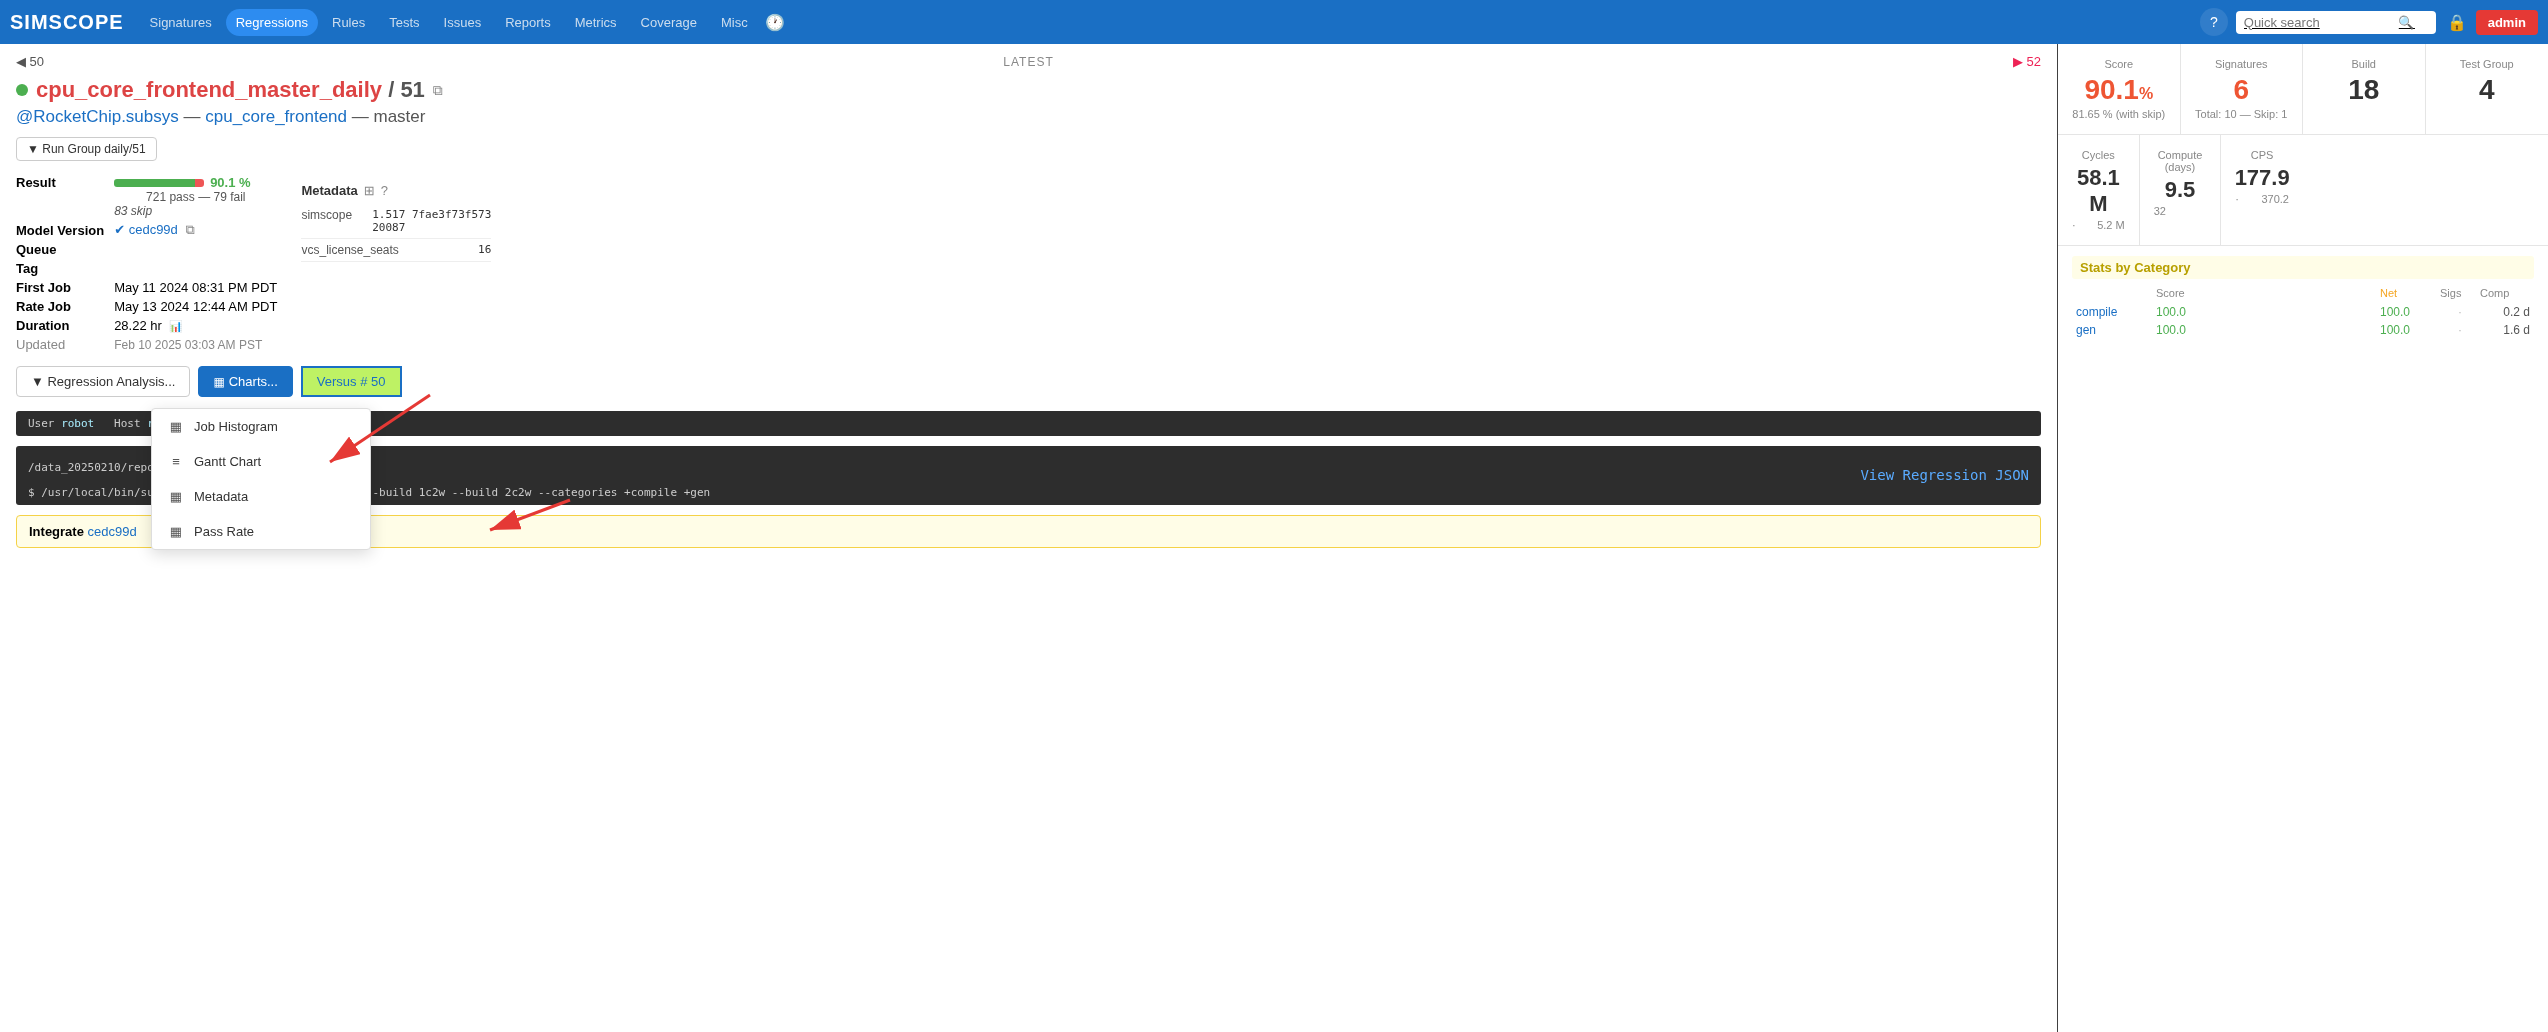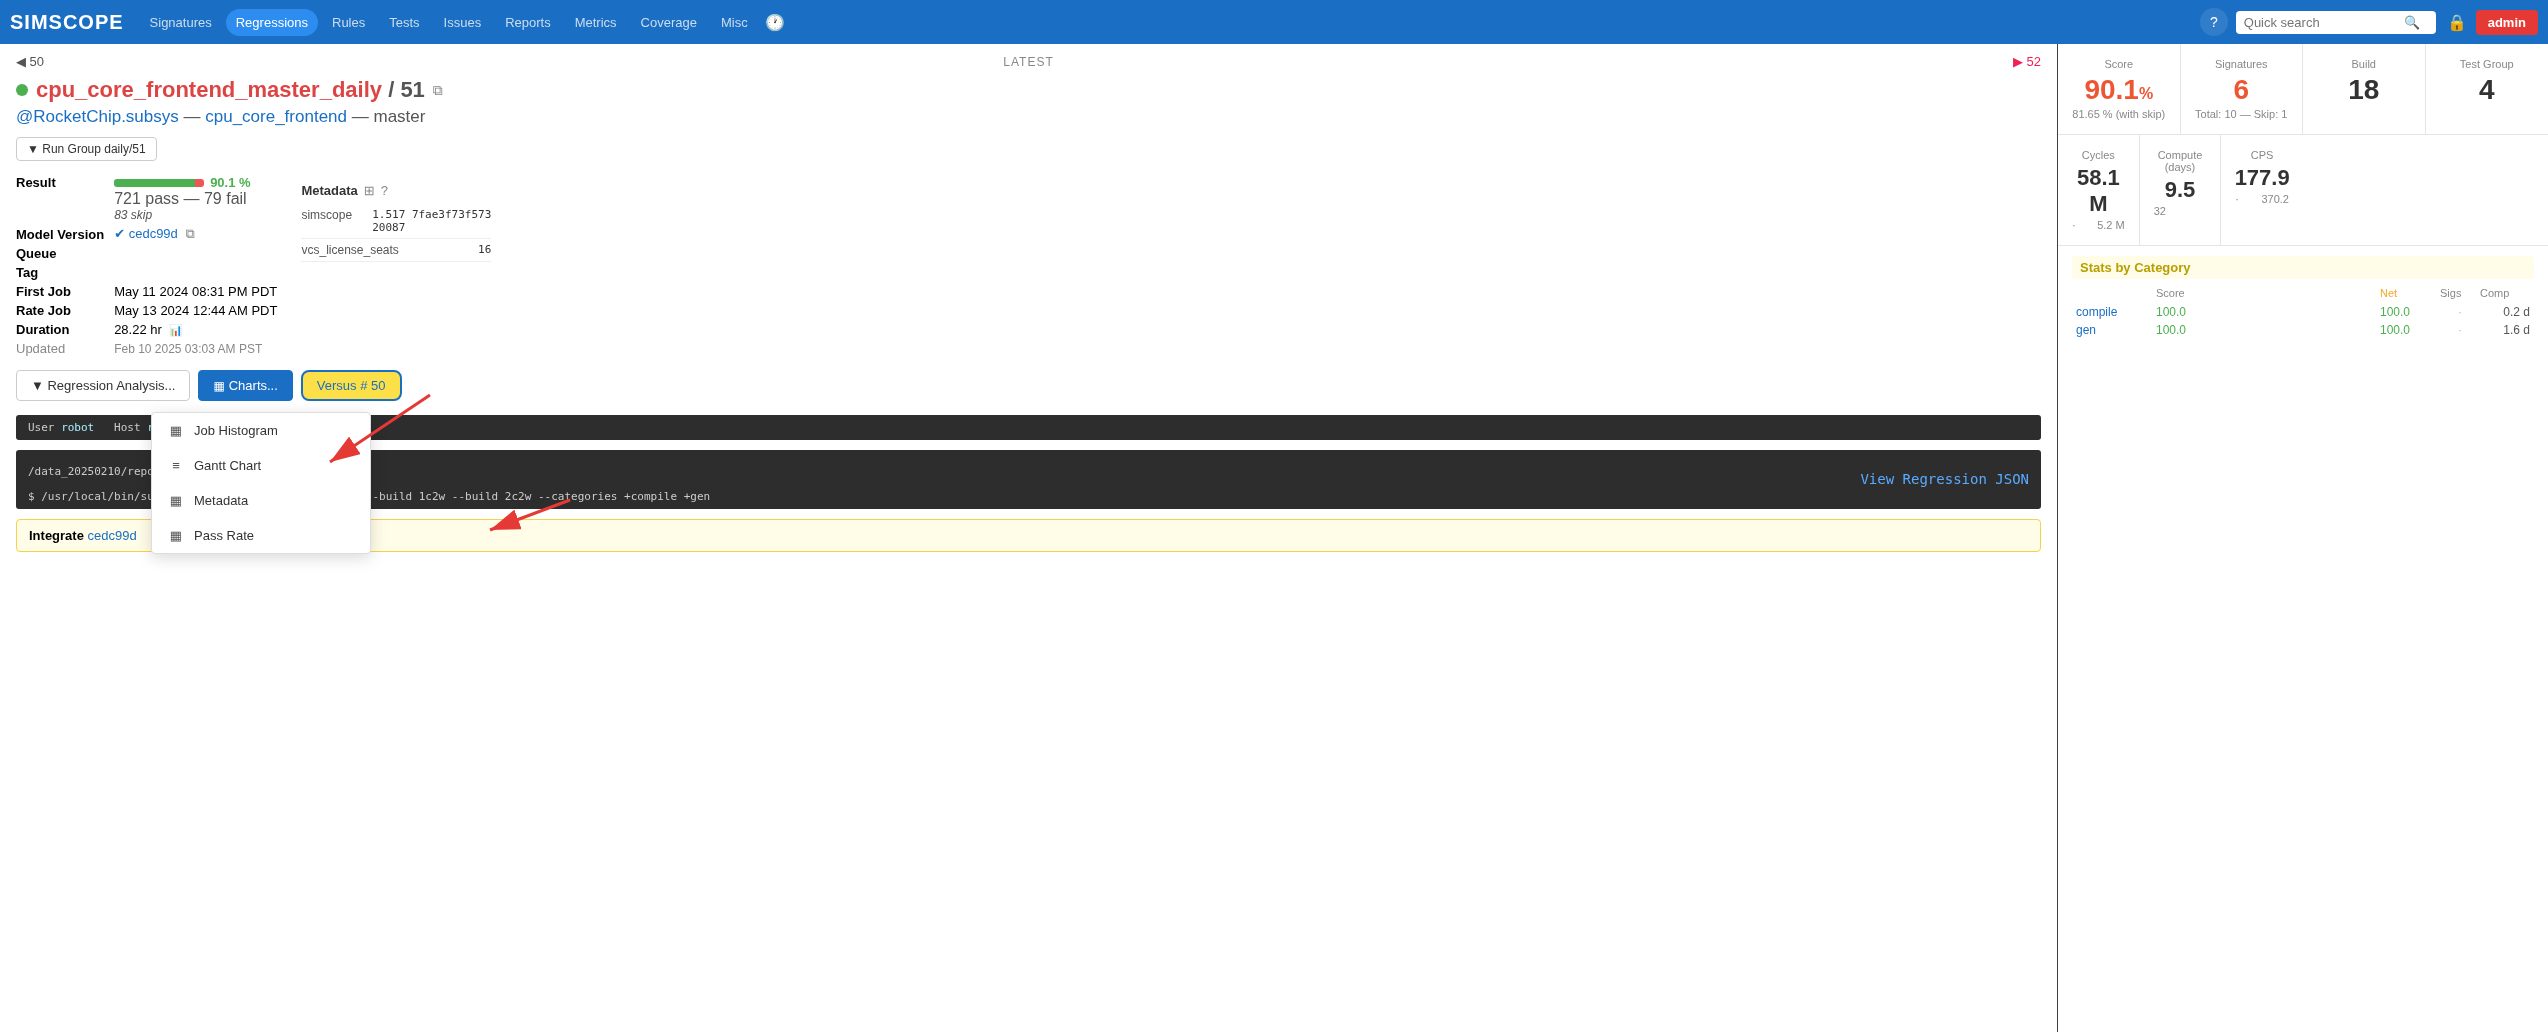--- a/index.html
+++ b/index.html
@@ -47,22 +47,23 @@
       cursor: pointer;
       display: flex; align-items: center; justify-content: center;
       font-size: 14px;
     }
     .search-box {
       display: flex;
       align-items: center;
       background: white;
       border-radius: 4px;
       padding: 4px 8px;
-      gap: 11px;
+      gap: 5px;
       width: 200px;
+      text-decoration: underline;
     }
     .search-box input {
       border: none; outline: none; font-size: 13px; width: 150px; color: #999;
     }
     .search-icon { color: #888; font-size: 13px; }
     .lock-icon { color: white; font-size: 16px; margin-left: 4px; }
     .admin-btn {
       background: #e53935;
       color: white;
       border: none;
@@ -180,22 +181,22 @@
       padding: 6px 14px;
       cursor: pointer;
       font-size: 13px;
       color: white;
       display: flex;
       align-items: center;
       gap: 4px;
     }
     .btn-blue-outline {
       border: 2px solid #1a6fc4;
-      background: #fde047;
-      border-radius: 8px;
+      background: #bef264;
+      border-radius: 0;
       padding: 6px 14px;
       cursor: pointer;
       font-size: 13px;
       color: #1a6fc4;
     }
 
     
     .dropdown-menu {
       position: absolute;
       top: 42px;
@@ -412,21 +413,21 @@
       <div>
         <table style="border-collapse:collapse; font-size:13px;">
           <tbody>
               <tr>
             <td style="font-weight:bold; padding-right:10px; padding-bottom:4px; vertical-align:top; white-space:nowrap;">Result</td>
             <td style="padding-bottom:4px;">
               <div style="display:flex; align-items:center; gap:6px;">
                 <div style="display:inline-block; width:90px; height:8px; background:linear-gradient(to right,#4caf50 90%,#e55 90%); border-radius:3px;"></div>
                 <span style="color:#4caf50; font-weight:bold;">90.1 %</span>
               </div>
-              <div style="font-size:16px; color:#555;">721 pass — 79 fail</div>
+              <div style="font-size:12px; color:#555;text-align:center;">721 pass — 79 fail</div>
               <div style="font-size:12px; color:#555; font-style:italic;">83 skip</div>
             </td>
           </tr>
           <tr>
             <td style="font-weight:bold; padding-right:10px; padding-bottom:4px; white-space:nowrap;">Model Version</td>
             <td style="padding-bottom:4px;">
               <span style="color:#1a6fc4;">✔</span>
               <a style="color:#1a6fc4; text-decoration:none;">cedc99d</a>
               <span style="color:#888; cursor:pointer; margin-left:4px;">⧉</span>
             </td>

